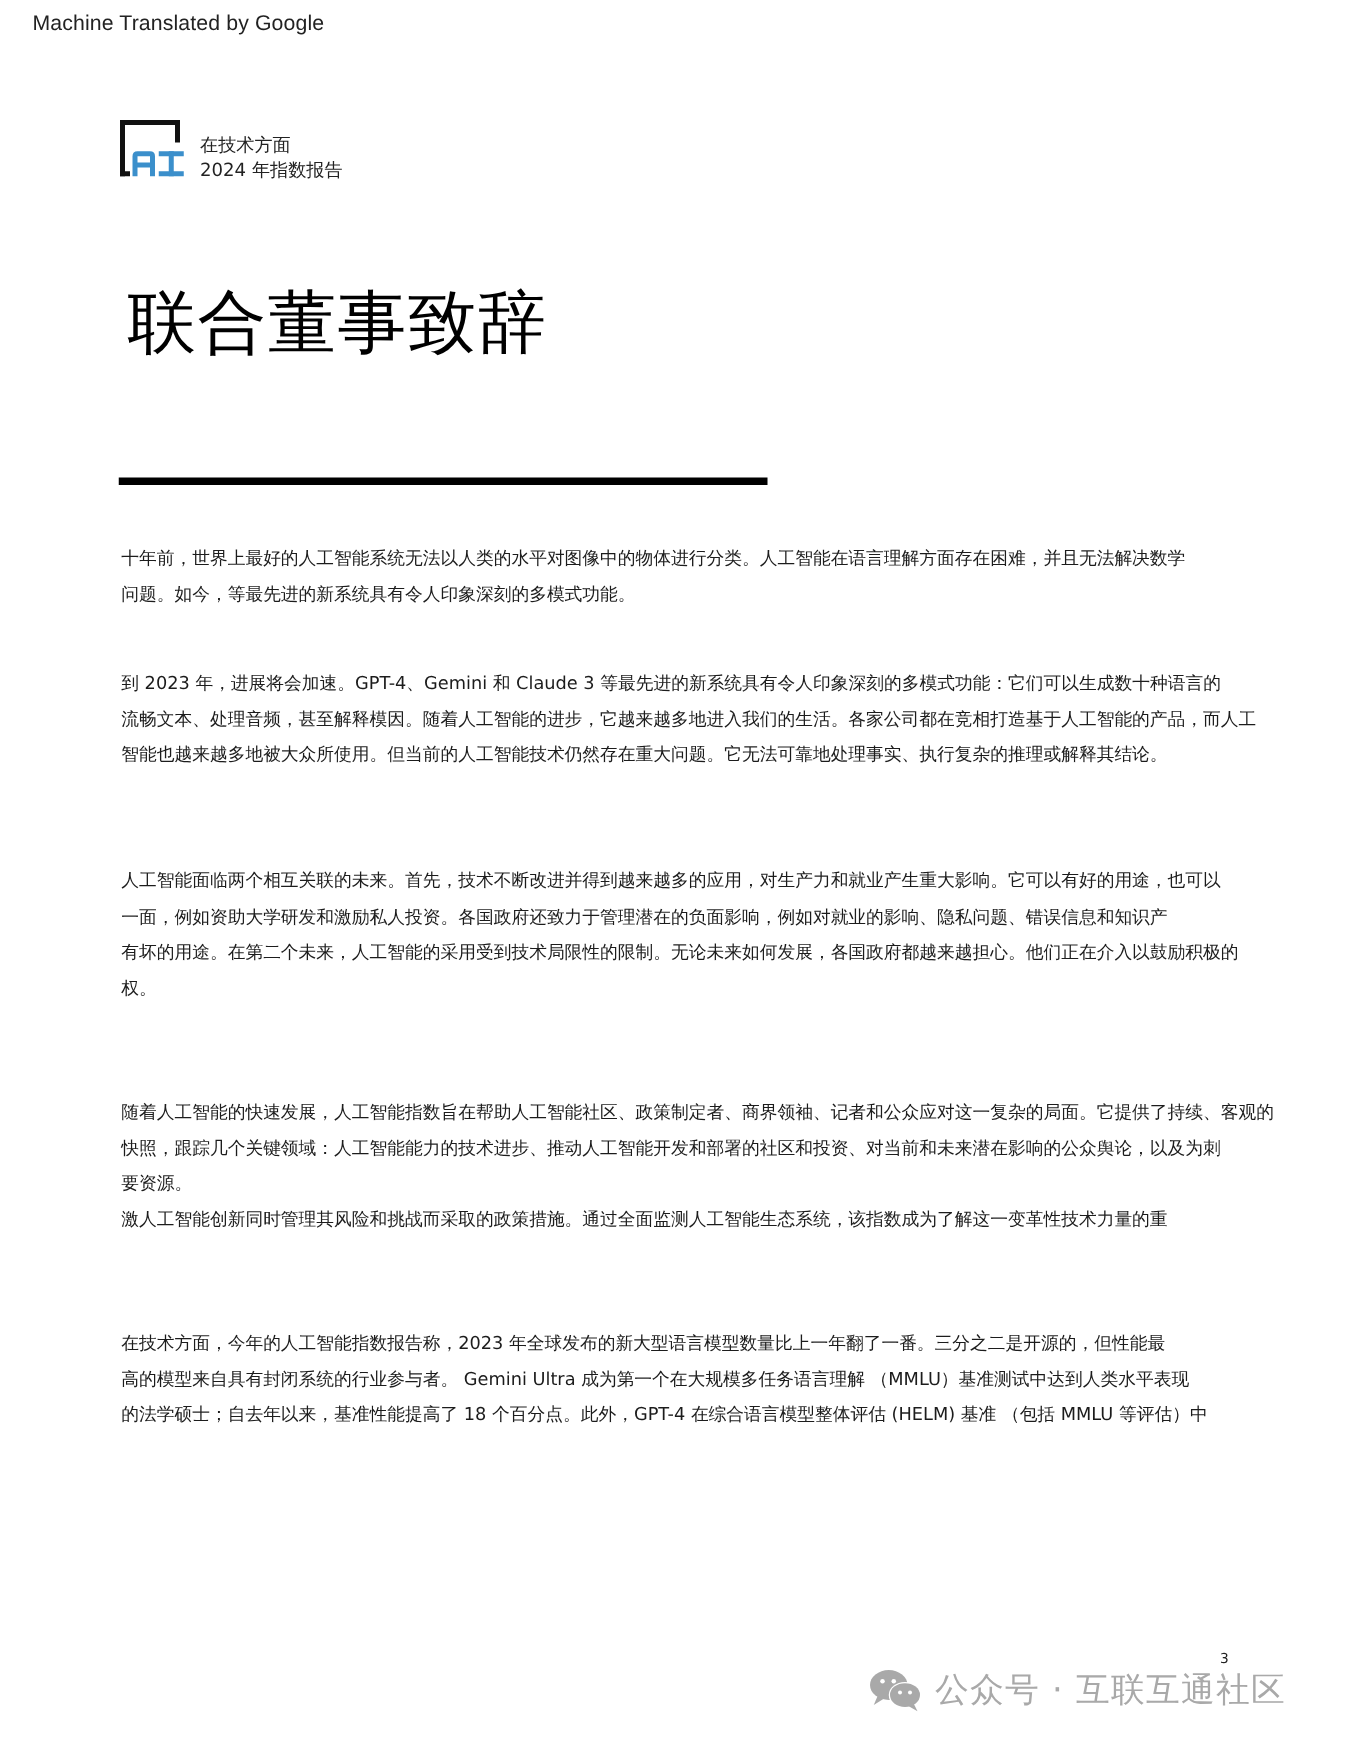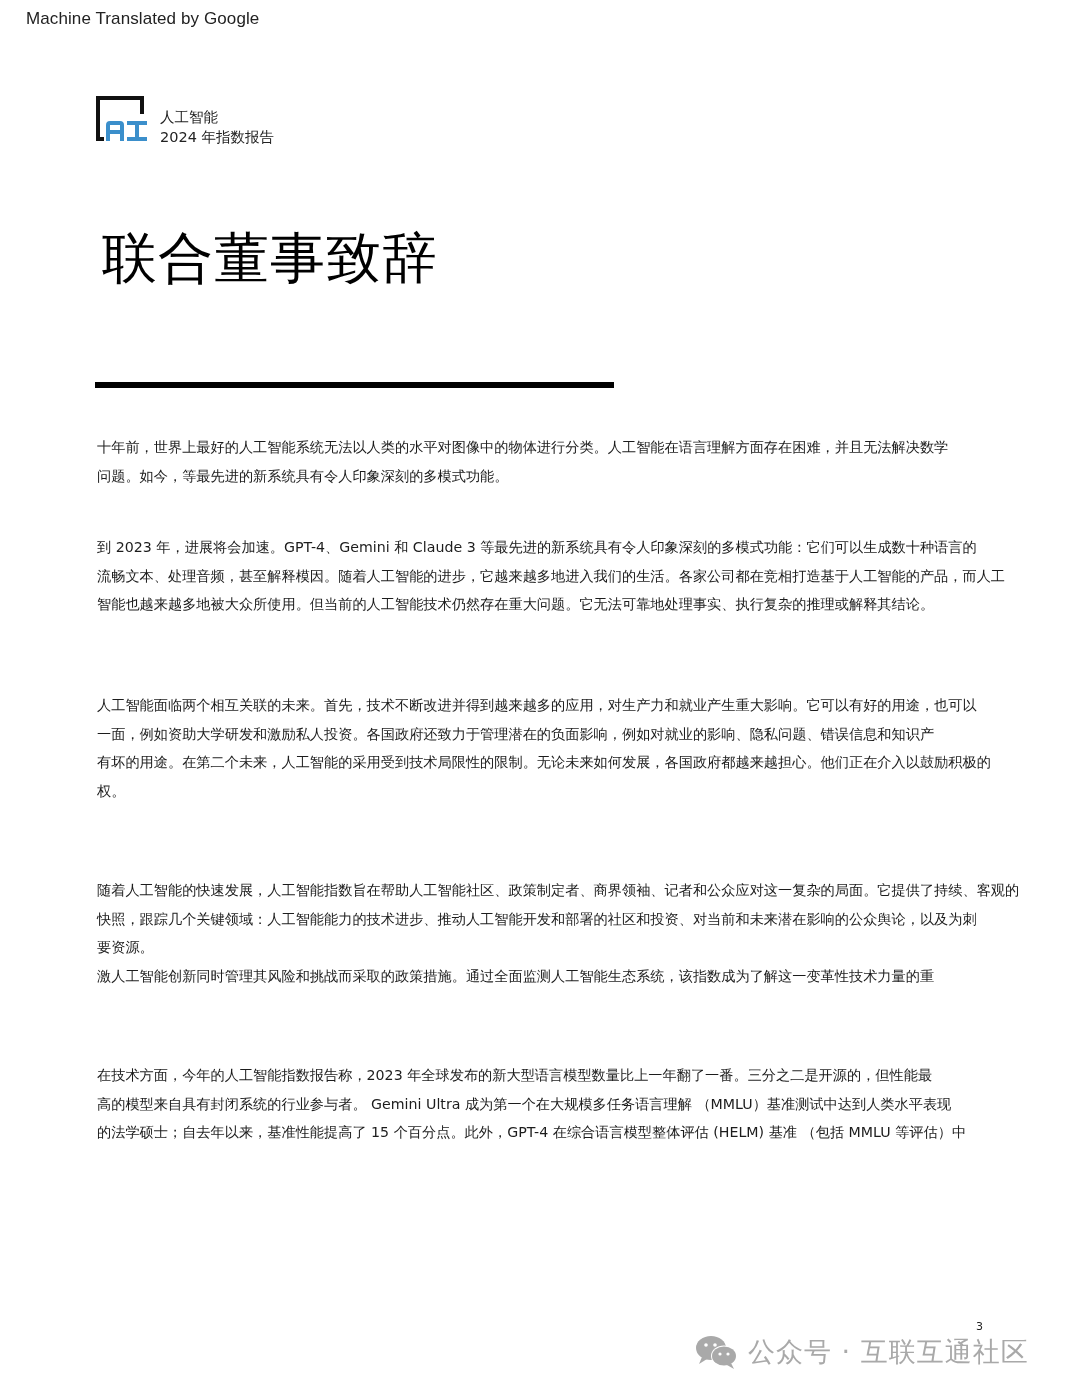--- a/index.html
+++ b/index.html
@@ -115,21 +115,21 @@
       <rect x="2" y="42" width="8" height="4" fill="#111"></rect>
 
       <path d="M12 46 V30 Q12 26 16 26 H26 Q30 26 30 30 V46 H26 V39 H16 V46 Z M16 30 V35 H26 V30 Z" fill="#3b8fcb"></path>
 
       <rect x="33" y="26" width="20" height="4" fill="#3b8fcb"></rect>
       <rect x="41" y="26" width="4" height="20" fill="#3b8fcb"></rect>
       <rect x="33" y="42" width="20" height="4" fill="#3b8fcb"></rect>
     </svg>
   </div>
   <div class="logo-text">
-    <div>人工智能</div>
+    <div>在技术方面</div>
     <div>2024 年指数报告</div>
   </div>
 </div>
 
 <h1 class="title">联合董事致辞</h1>
 
 <div class="rule"></div>
 
 <div id="paragraphs">
   <p class="para" style="top:433px;">
@@ -149,21 +149,21 @@
   </p>
   <p class="para" style="top:876px;">
     <span class="line">随着人工智能的快速发展，人工智能指数旨在帮助人工智能社区、政策制定者、商界领袖、记者和公众应对这一复杂的局面。它提供了持续、客观的</span>
     <span class="line">快照，跟踪几个关键领域：人工智能能力的技术进步、推动人工智能开发和部署的社区和投资、对当前和未来潜在影响的公众舆论，以及为刺</span>
     <span class="line">要资源。</span>
     <span class="line">激人工智能创新同时管理其风险和挑战而采取的政策措施。通过全面监测人工智能生态系统，该指数成为了解这一变革性技术力量的重</span>
   </p>
   <p class="para" style="top:1061px;">
     <span class="line">在技术方面，今年的人工智能指数报告称，2023 年全球发布的新大型语言模型数量比上一年翻了一番。三分之二是开源的，但性能最</span>
     <span class="line">高的模型来自具有封闭系统的行业参与者。 Gemini Ultra 成为第一个在大规模多任务语言理解 （MMLU）基准测试中达到人类水平表现</span>
-    <span class="line">的法学硕士；自去年以来，基准性能提高了 15 个百分点。此外，GPT-4 在综合语言模型整体评估 (HELM) 基准 （包括 MMLU 等评估）中</span>
+    <span class="line">的法学硕士；自去年以来，基准性能提高了 18 个百分点。此外，GPT-4 在综合语言模型整体评估 (HELM) 基准 （包括 MMLU 等评估）中</span>
   </p>
 </div>
 
 <div class="page-number">3</div>
 
 <div class="watermark">
   <span class="wx-icon">
     <svg width="46" height="36" viewBox="0 0 46 36" xmlns="http://www.w3.org/2000/svg">
       <ellipse cx="17" cy="14" rx="15" ry="12" fill="#a9a9a9"></ellipse>
       <path d="M8 23 L5 30 L13 25 Z" fill="#a9a9a9"></path>

